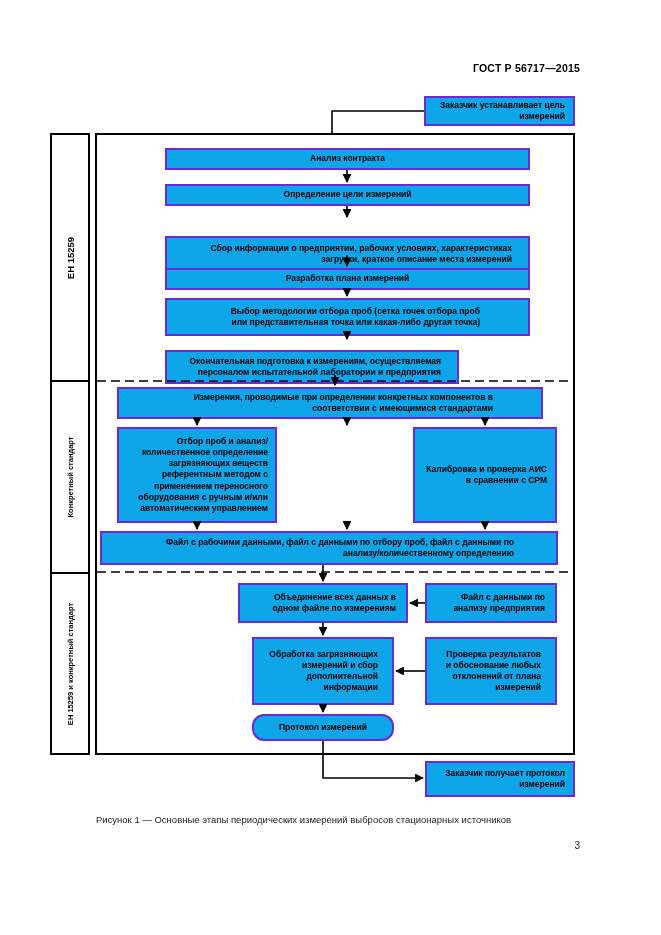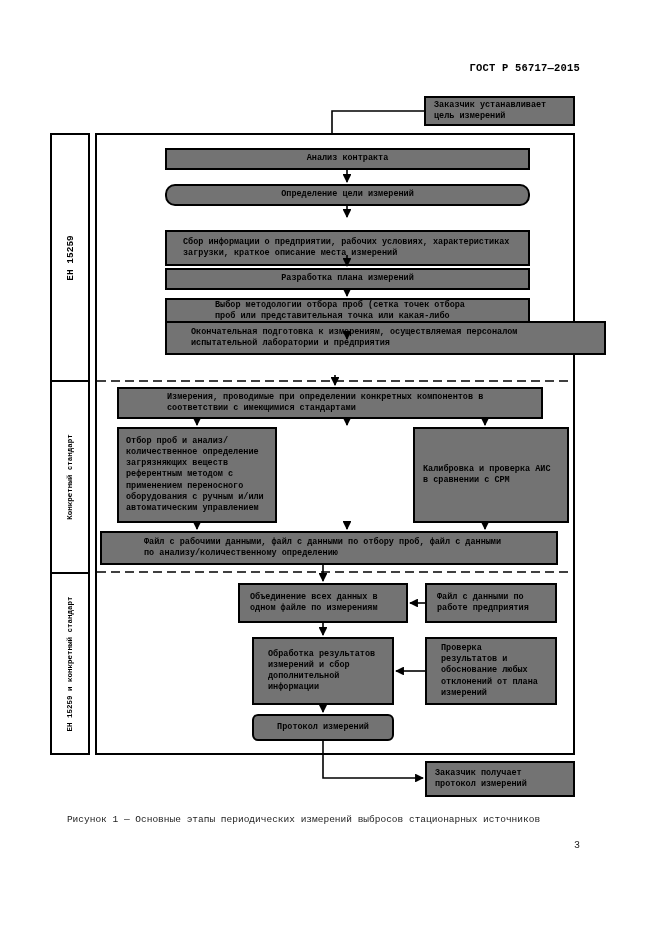--- a/index.html
+++ b/index.html
@@ -1,30 +1,30 @@
 <!DOCTYPE html>
 <html><head>
 <meta charset="utf-8">
 <style>
   html,body { margin:0; padding:0; }
   body { font-family:"Liberation Sans", sans-serif; background:#e8e8e8; }
   .page {
     position:relative; width:661px; height:935px; background:#ffffff;
-    margin:0 auto; overflow:hidden; color:#000;font-family:Liberation Mono, monospace;
+    margin:0 auto; overflow:hidden; color:#000;
   }
   .hdr {
     position:absolute; left:330px; top:62px; width:250px;
     text-align:right; font-weight:bold; font-size:10.5px; letter-spacing:.2px;
   }
   .box {
-    position:absolute; box-sizing:border-box; border:2px solid #000000; background:#737373;
+    position:absolute; box-sizing:border-box; border:2px solid #6d28d9; background:#0ea5e9;
     display:flex; align-items:center; justify-content:center;
-    text-align:left; font-weight:bold; font-size:8.5px; line-height:1.3;
+    text-align:right; font-weight:bold; font-size:8.5px; line-height:1.3;
   }
-  .rounded { border-radius:6px; }
+  .rounded { border-radius:12px; }
   .frame {
     position:absolute; box-sizing:border-box; border:2px solid #000; background:transparent;
   }
   .sbcell {
     position:absolute; left:50px; width:40px; box-sizing:border-box;
     border:2px solid #000; background:#fff;
   }
   .sbcell .rot {
     position:absolute; left:50%; top:50%;
     transform:translate(-50%,-50%) rotate(-90deg);
@@ -56,34 +56,34 @@
     <span class="rot" style="font-size:9.5px;">ЕН 15259</span>
   </div>
   <div class="sbcell" style="top:380px;height:194px;">
     <span class="rot" style="font-size:7.5px;">Конкретный стандарт</span>
   </div>
   <div class="sbcell" style="top:572px;height:183px;">
     <span class="rot" style="font-size:7.5px;">ЕН 15259 и конкретный стандарт</span>
   </div>
 
   <div class="box" style="left:165px;top:148px;width:365px;height:22px;">Анализ контракта</div>
-  <div class="box" style="left:165px;top:184px;width:365px;height:22px;border-radius:10px;">Определение цели измерений</div>
-  <div class="box" style="left:165px;top:230px;width:365px;height:36px;padding:0 16px;">Сбор информации о предприятии, рабочих условиях, характеристиках загрузки, краткое описание места измерений</div>
+  <div class="box" style="left:165px;top:184px;width:365px;height:22px;">Определение цели измерений</div>
+  <div class="box" style="left:165px;top:236px;width:365px;height:36px;padding:0 16px;">Сбор информации о предприятии, рабочих условиях, характеристиках загрузки, краткое описание места измерений</div>
   <div class="box" style="left:165px;top:268px;width:365px;height:22px;">Разработка плана измерений</div>
   <div class="box" style="left:165px;top:298px;width:365px;height:34px;padding:17px 48px;">Выбор методологии отбора проб (сетка точек отбора проб или представительная точка или какая-либо другая точка)</div>
-  <div class="box" style="left:165px;top:321px;width:441px;height:34px;padding:0 24px;">Окончательная подготовка к измерениям, осуществляемая персоналом испытательной лаборатории и предприятия</div>
+  <div class="box" style="left:165px;top:350px;width:294px;height:34px;padding:0 16px;">Окончательная подготовка к измерениям, осуществляемая персоналом испытательной лаборатории и предприятия</div>
 
   <div class="box" style="left:117px;top:387px;width:426px;height:32px;padding:0 48px;">Измерения, проводимые при определении конкретных компонентов в соответствии с имеющимися стандартами</div>
   <div class="box" style="left:117px;top:427px;width:160px;height:96px;padding:0 7px;">Отбор проб и анализ/количественное определение загрязняющих веществ референтным методом с применением переносного оборудования с ручным и/или автоматическим управлением</div>
-  <div class="box" style="left:413px;top:427px;width:156px;height:96px;padding:0 8px;">Калибровка и проверка АИС в сравнении с СРМ</div>
+  <div class="box" style="left:413px;top:427px;width:144px;height:96px;padding:0 8px;">Калибровка и проверка АИС в сравнении с СРМ</div>
   <div class="box" style="left:100px;top:531px;width:458px;height:34px;padding:0 42px;">Файл с рабочими данными, файл с данными по отбору проб, файл с данными по анализу/количественному определению</div>
 
   <div class="box" style="left:238px;top:583px;width:170px;height:40px;padding:12px 10px;">Объединение всех данных в одном файле по измерениям</div>
-  <div class="box" style="left:425px;top:583px;width:132px;height:40px;padding:0 10px;">Файл с данными по работе предприятия</div>
-  <div class="box" style="left:252px;top:637px;width:142px;height:68px;padding:0 14px;">Обработка результатов измерений и сбор дополнительной информации</div>
+  <div class="box" style="left:425px;top:583px;width:132px;height:40px;padding:0 10px;">Файл с данными по анализу предприятия</div>
+  <div class="box" style="left:252px;top:637px;width:142px;height:68px;padding:0 14px;">Обработка загрязняющих измерений и сбор дополнительной информации</div>
   <div class="box" style="left:425px;top:637px;width:132px;height:68px;padding:0 14px;">Проверка результатов и обоснование любых отклонений от плана измерений</div>
   <div class="box rounded" style="left:252px;top:714px;width:142px;height:27px;">Протокол измерений</div>
 
   <svg class="svgo" width="661" height="935" viewBox="0 0 661 935">
     <defs>
       <marker id="arr" viewBox="0 0 10 10" refX="9" refY="5" markerWidth="5.5" markerHeight="5.5" orient="auto-start-reverse">
         <path d="M 0 0 L 10 5 L 0 10 z" fill="#000"></path>
       </marker>
     </defs>
     <g stroke="#000" stroke-width="1.6" fill="none">

